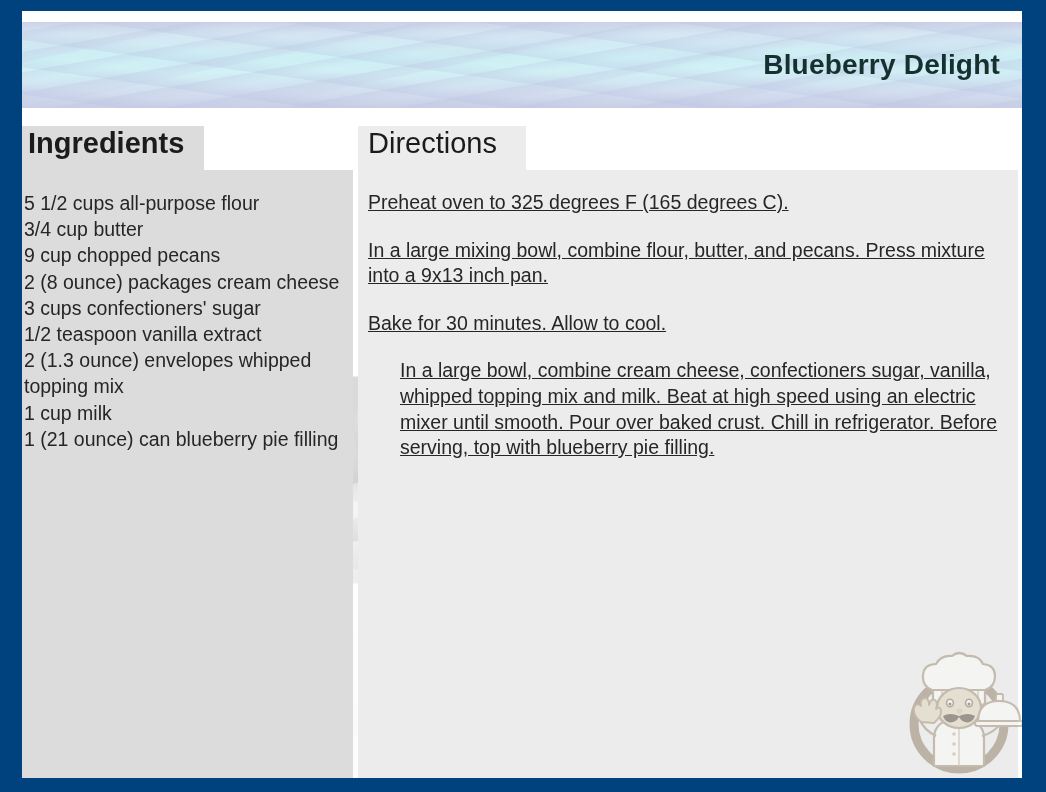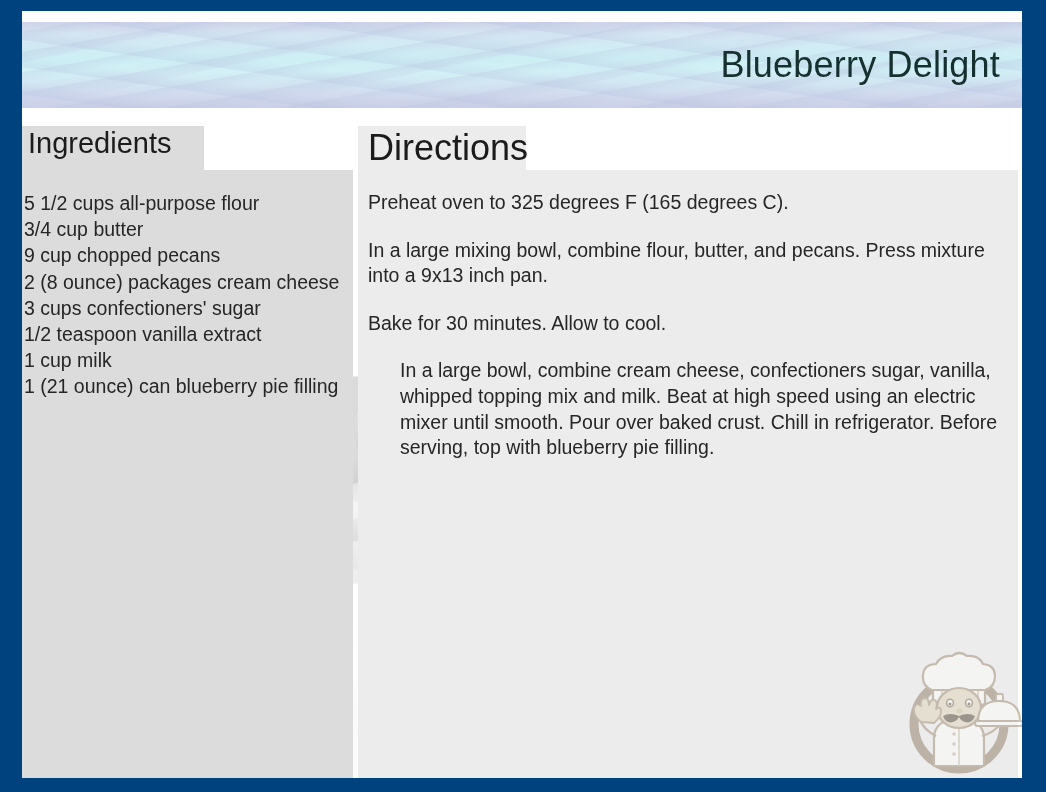--- a/index.html
+++ b/index.html
@@ -59,22 +59,22 @@
         #cdf0f5 42%,
         #d2f1f6 58%,
         #d3dcef 84%,
         #c9cfe6 100%);
     display: flex;
     align-items: center;
     justify-content: flex-end;
   }
   #banner-title {
     color: #16302f;
-    font-size: 36px;
-    font-weight: 400;
+    font-size: 28px;
+    font-weight: 700;
     letter-spacing: 0.2px;
     padding-right: 22px;
     white-space: nowrap;
     text-align: center;
   }
 
   
   #photo {
     position: absolute;
     left: 90px;
@@ -112,21 +112,21 @@
     width: 331px;
     height: 652px;
     z-index: 12;
   }
   #ingredients-heading {
     position: absolute;
     left: 6px;
     top: 1px;
     font-size: 29px;
     color: #1b1b1b;
-    font-weight: 400;
+    font-weight: 700;
   }
   #ingredients-list {
     position: absolute;
     left: 2px;
     top: 64px;
     width: 322px;
     font-size: 19.5px;
     line-height: 26.2px;
     color: #262626;
   }
@@ -155,35 +155,36 @@
     left: 358px;
     top: 126px;
     width: 660px;
     height: 652px;
     z-index: 12;
   }
   #directions-heading {
     position: absolute;
     left: 10px;
     top: 1px;
-    font-size: 36px;
+    font-size: 29px;
     color: #1b1b1b;
     font-weight: 400;
   }
   #directions-body {
     position: absolute;
     left: 10px;
     top: 64px;
     width: 638px;
     font-size: 19.5px;
     line-height: 25.6px;
     color: #262626;
   }
   #directions-body p {
     margin: 0 0 22px 0;
+    text-decoration: underline;
   }
   #directions-body p:last-child { margin-bottom: 0; margin-left: 32px; }
 
   
   #chef-logo {
     position: absolute;
     right: 24px;
     bottom: 16px;
     width: 126px;
     height: 130px;
@@ -284,20 +285,21 @@
 
   <div id="left-content">
     <div id="ingredients-heading">Ingredients</div>
     <div id="ingredients-list">
       <div>5 1/2 cups all-purpose flour</div>
       <div>3/4 cup butter</div>
       <div>9 cup chopped pecans</div>
       <div>2 (8 ounce) packages cream cheese</div>
       <div>3 cups confectioners' sugar</div>
       <div>1/2 teaspoon vanilla extract</div>
+      <div>2 (1.3 ounce) envelopes whipped topping mix</div>
       <div>1 cup milk</div>
       <div>1 (21 ounce) can blueberry pie filling</div>
     </div>
   </div>
 
   <div id="right-content">
     <div id="directions-heading">Directions</div>
     <div id="directions-body">
       <p>Preheat oven to 325 degrees F (165 degrees C).</p>
       <p>In a large mixing bowl, combine flour, butter, and pecans. Press mixture into a 9x13 inch pan.</p>

